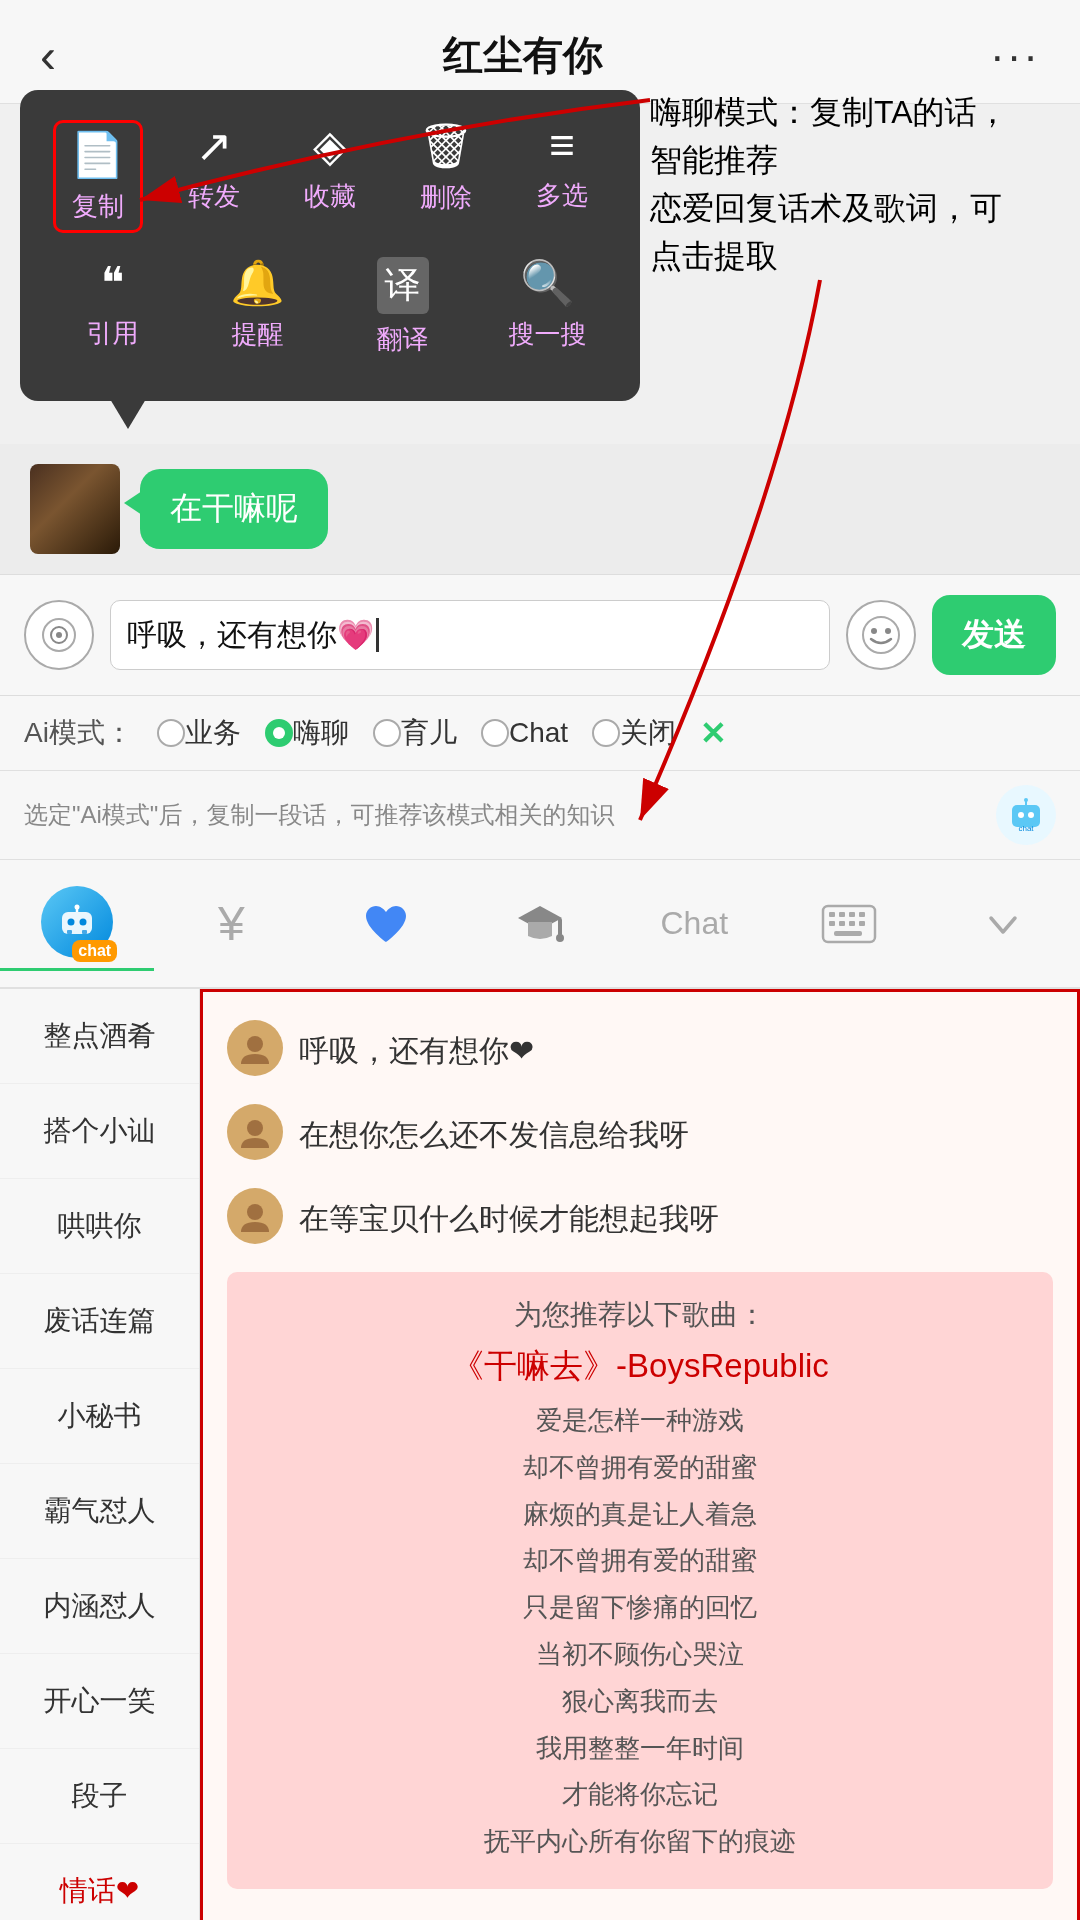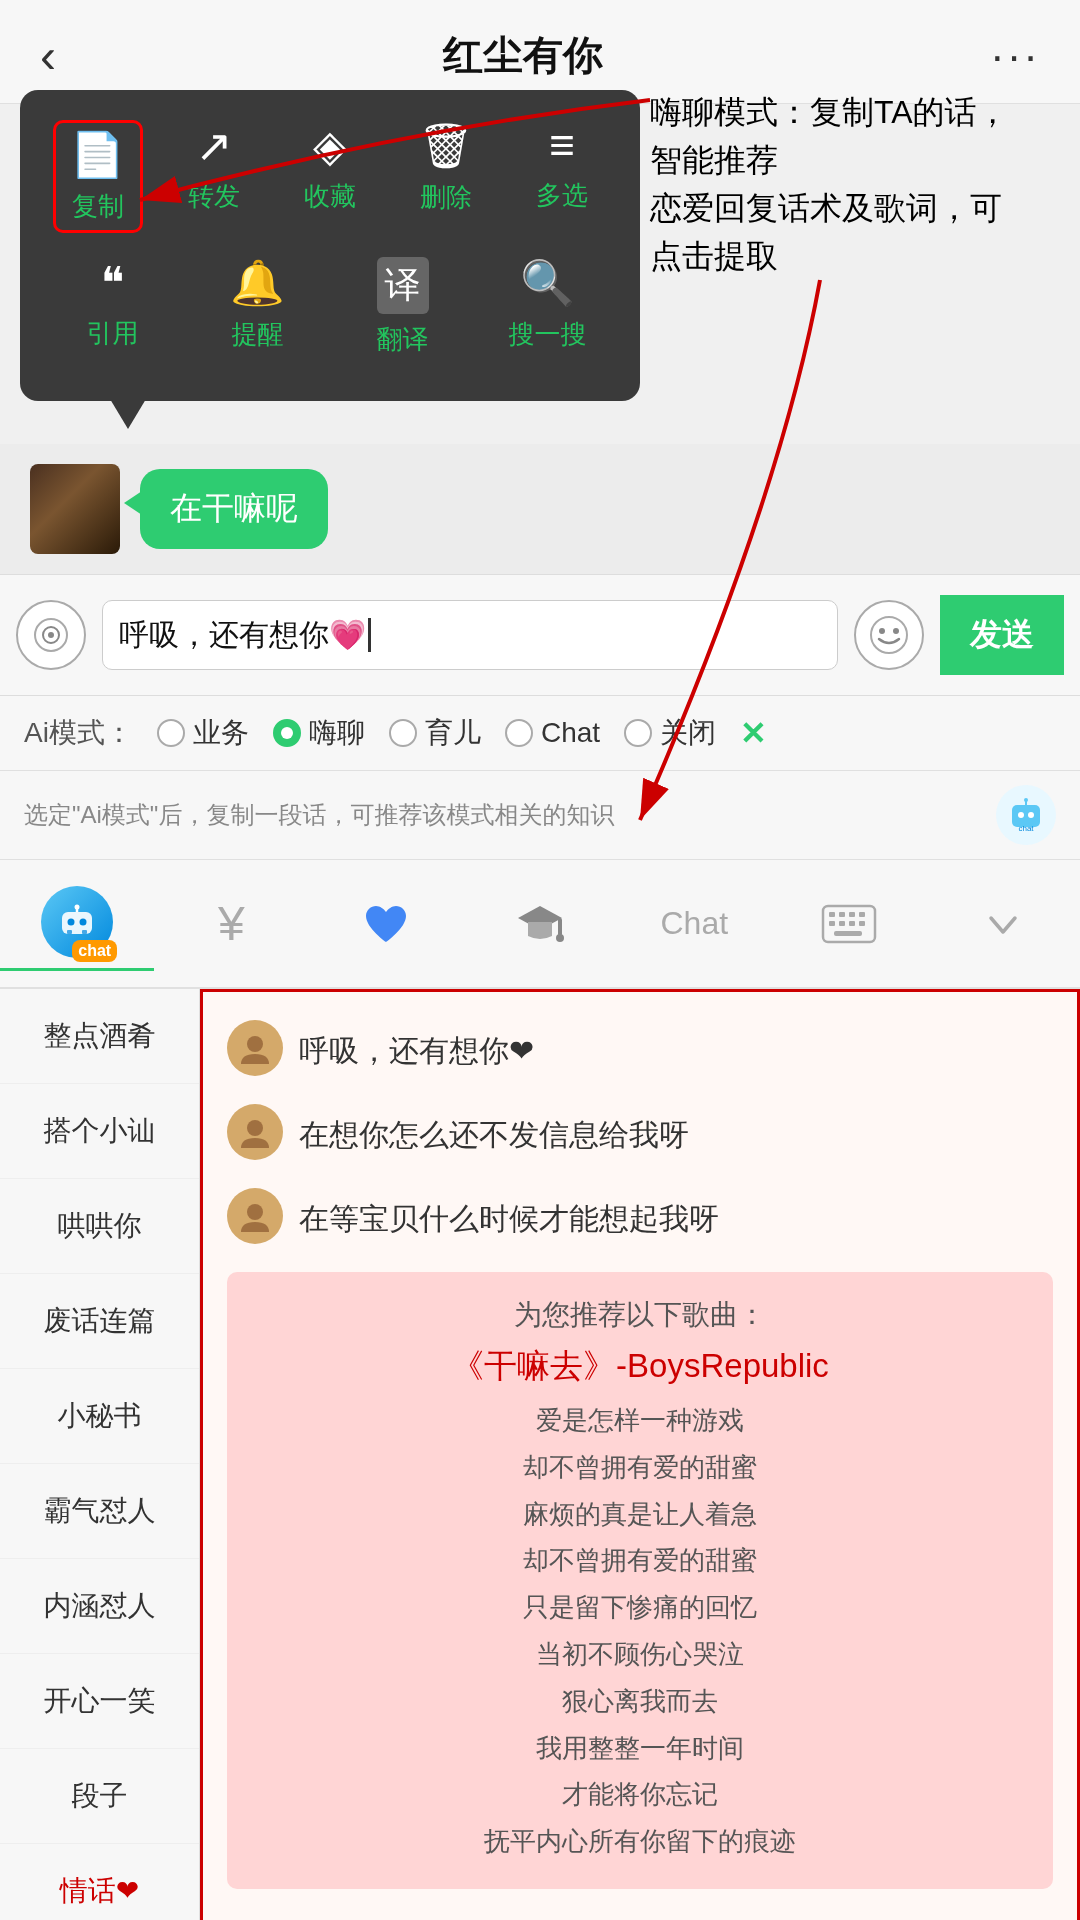--- a/index.html
+++ b/index.html
@@ -66,21 +66,21 @@
       border: 3px solid red;
       border-radius: 10px;
       padding: 6px 10px;
     }
     .context-menu-icon {
       font-size: 44px;
       margin-bottom: 8px;
     }
     .context-menu-label {
       font-size: 26px;
-      color: #22c55e;
+      color: #f0abfc;
     }
     .context-menu-arrow {
       position: absolute;
       bottom: -28px;
       left: 90px;
       width: 0;
       height: 0;
       border-left: 18px solid transparent;
       border-right: 18px solid transparent;
       border-top: 30px solid #3a3a3a;
@@ -138,21 +138,21 @@
       left: -16px;
       top: 22px;
       border-top: 12px solid transparent;
       border-bottom: 12px solid transparent;
       border-right: 18px solid #2ecc71;
     }
 
     
     .input-area {
       background: #f7f7f7;
-      padding: 20px 16px;
+      padding: 20px 24px;
       display: flex;
       align-items: center;
       gap: 16px;
       border-top: 1px solid #ddd;
       border-bottom: 1px solid #ddd;
     }
     .input-voice-btn {
       width: 70px;
       height: 70px;
       border-radius: 50%;
@@ -197,21 +197,21 @@
       justify-content: center;
       font-size: 36px;
       background: white;
       cursor: pointer;
       flex-shrink: 0;
     }
     .input-send-btn {
       background: #2ecc71;
       color: white;
       border: none;
-      border-radius: 0;
+      border-radius: 18px;
       padding: 18px 30px;
       font-size: 32px;
       font-weight: 600;
       cursor: pointer;
       flex-shrink: 0;
     }
 
     
     .ai-mode-row {
       background: #f7f7f7;
@@ -225,21 +225,20 @@
       flex-wrap: wrap;
     }
     .ai-mode-label {
       font-size: 28px;
       color: #555;
       flex-shrink: 0;
     }
     .radio-option {
       display: flex;
       align-items: center;
-      gap: 8px;
       cursor: pointer;
     }
     .radio-circle {
       width: 28px;
       height: 28px;
       border-radius: 50%;
       border: 2px solid #aaa;
       background: white;
       display: flex;
       align-items: center;

